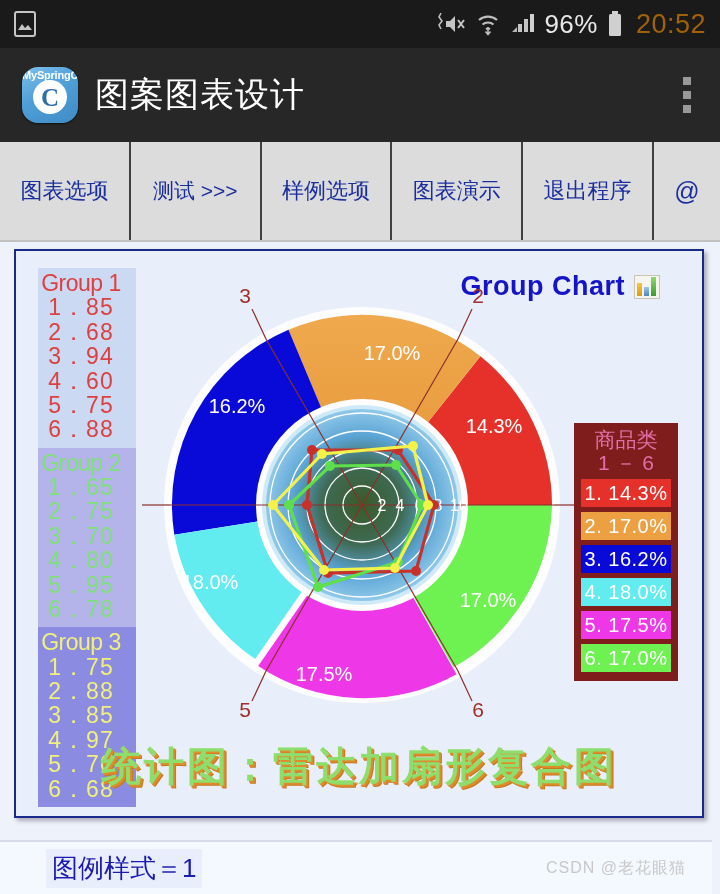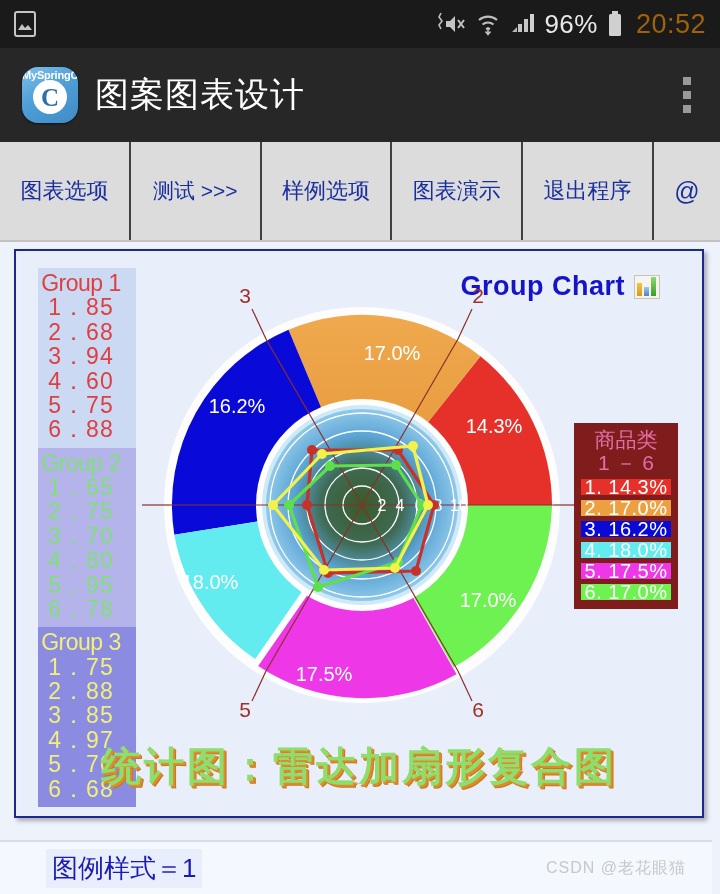--- a/index.html
+++ b/index.html
@@ -100,21 +100,21 @@
   .grp2{ background:#b4b4ea; color:#7fe07a; }
   .grp3{ background:#8b8be2; color:#f0f07a; }
 
   
   .legend{
     position:absolute; right:24px; top:172px; width:104px;
     background:#7f1d1d; padding:6px 7px 9px 7px; text-align:center;
   }
   .lg-title{ color:#e06fa8; font-size:21px; line-height:1.08; }
   .lg-item{
-    margin-top:5px; height:16px; display:flex; align-items:center;
+    margin-top:5px; height:28px; display:flex; align-items:center;
     justify-content:center; color:#ffffff; font-size:20px; letter-spacing:.5px;
   }
 
   
   .chartsvg{ position:absolute; left:126px; top:34px; }
 
   .bottom-title{
     position:absolute; left:0; right:0; bottom:22px; text-align:center;
     font-size:40px; font-weight:bold; color:#8ede6e;
     font-family:"DejaVu Sans",sans-serif; letter-spacing:3px;

